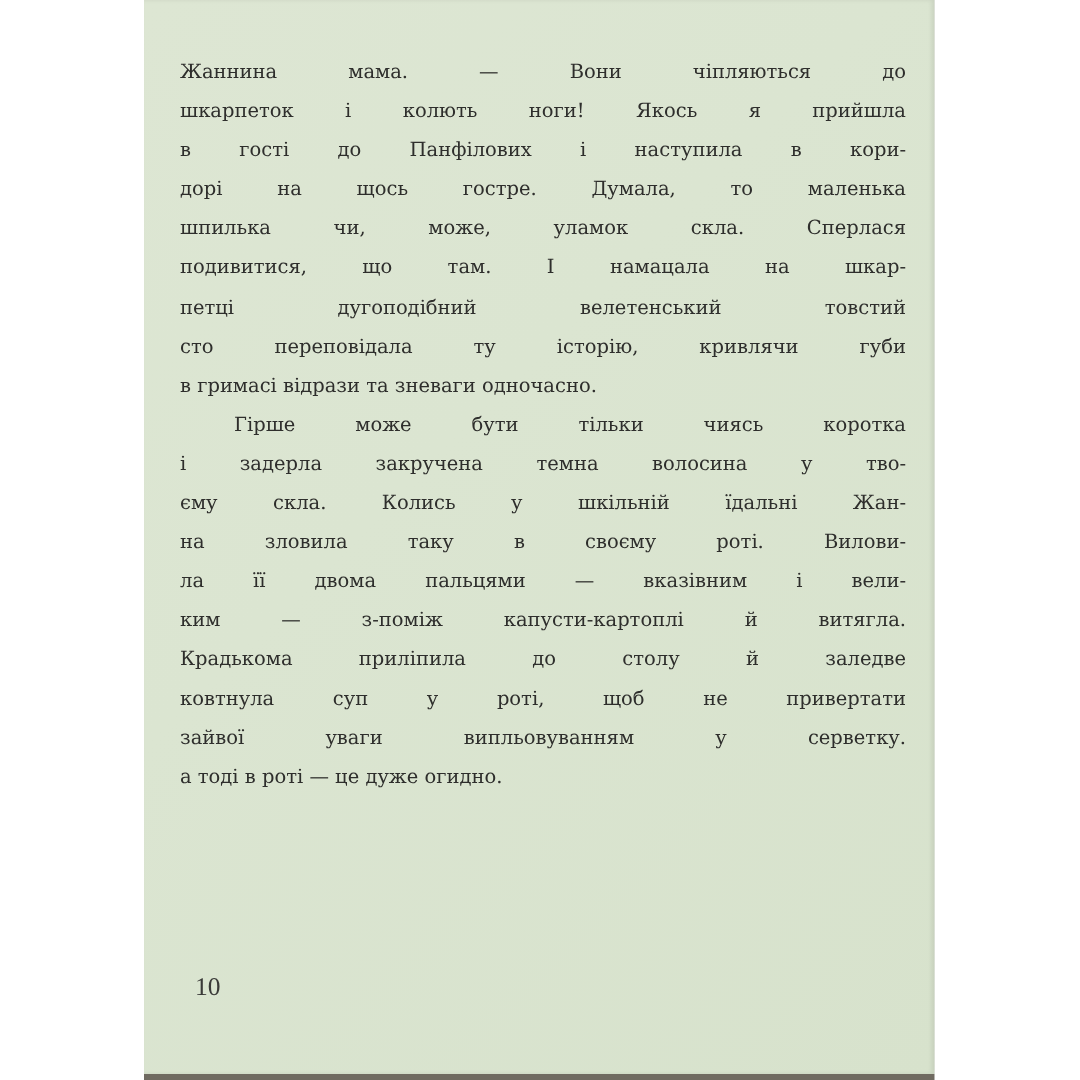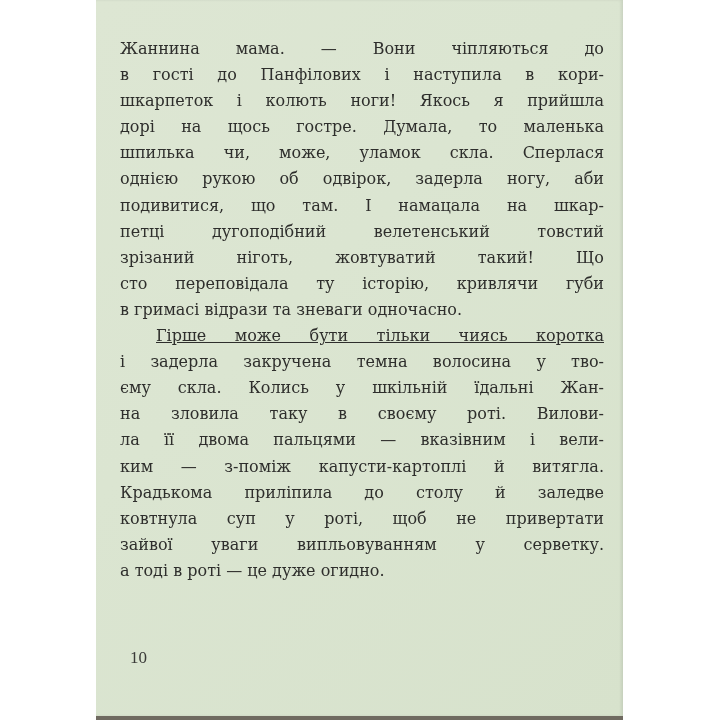--- a/index.html
+++ b/index.html
@@ -9,46 +9,44 @@
     background: linear-gradient(135deg, #dde6d3 0%, #dbe5d1 40%, #d7e2cc 100%);
     box-shadow: inset -2px 0 3px rgba(0,0,0,0.08);
   }
   .page-bottom-edge {
     position:absolute; left:96px; top:716px; width:527px; height:4px;
     background:#6f6a60;
   }
   .text-block {
     position:absolute; left:24px; top:36px; width:484px;
     font-family: "DejaVu Serif", "Liberation Serif", serif;
-    font-size:16px; color:#2e2e2c; line-height:26.1px;
+    font-size:13px; color:#2e2e2c; line-height:26.1px;
   }
   .line { display:block; white-space:nowrap; text-align:justify; text-align-last:justify; height:26.1px; }
   .line.last { text-align-last:left; }
-  .line.indent { padding-left:36px;text-decoration:underline; }
+  .line.indent { padding-left:36px; }
   .page-number {
     position:absolute; left:34px; top:648px;
     font-family: "Liberation Serif", "DejaVu Serif", serif;
     font-size:17px; color:#3a3a38;
   }
 </style>
 </head>
 <body>
 
 <div class="page">
   <div class="text-block">
 
     <span class="line">Жаннина мама. — Вони чіпляються до</span>
+    <span class="line">шкарпеток і колють ноги! Якось я прийшла</span>
     <span class="line">в гості до Панфілових і наступила в кори-</span>
-    <span class="line">шкарпеток і колють ноги! Якось я прийшла</span>
     <span class="line">дорі на щось гостре. Думала, то маленька</span>
     <span class="line">шпилька чи, може, уламок скла. Сперлася</span>
-    <span class="line">однією рукою об одвірок, задерла ногу, аби</span>
     <span class="line">подивитися, що там. І намацала на шкар-</span>
     <span class="line">петці дугоподібний велетенський товстий</span>
-    <span class="line">зрізаний ніготь, жовтуватий такий! Що</span>
     <span class="line">сто переповідала ту історію, кривлячи губи</span>
     <span class="line last">в гримасі відрази та зневаги одночасно.</span>
 
     <span class="line indent">Гірше може бути тільки чиясь коротка</span>
     <span class="line">і задерла закручена темна волосина у тво-</span>
     <span class="line">єму скла. Колись у шкільній їдальні Жан-</span>
     <span class="line">на зловила таку в своєму роті. Вилови-</span>
     <span class="line">ла її двома пальцями — вказівним і вели-</span>
     <span class="line">ким — з-поміж капусти-картоплі й витягла.</span>
     <span class="line">Крадькома приліпила до столу й заледве</span>

